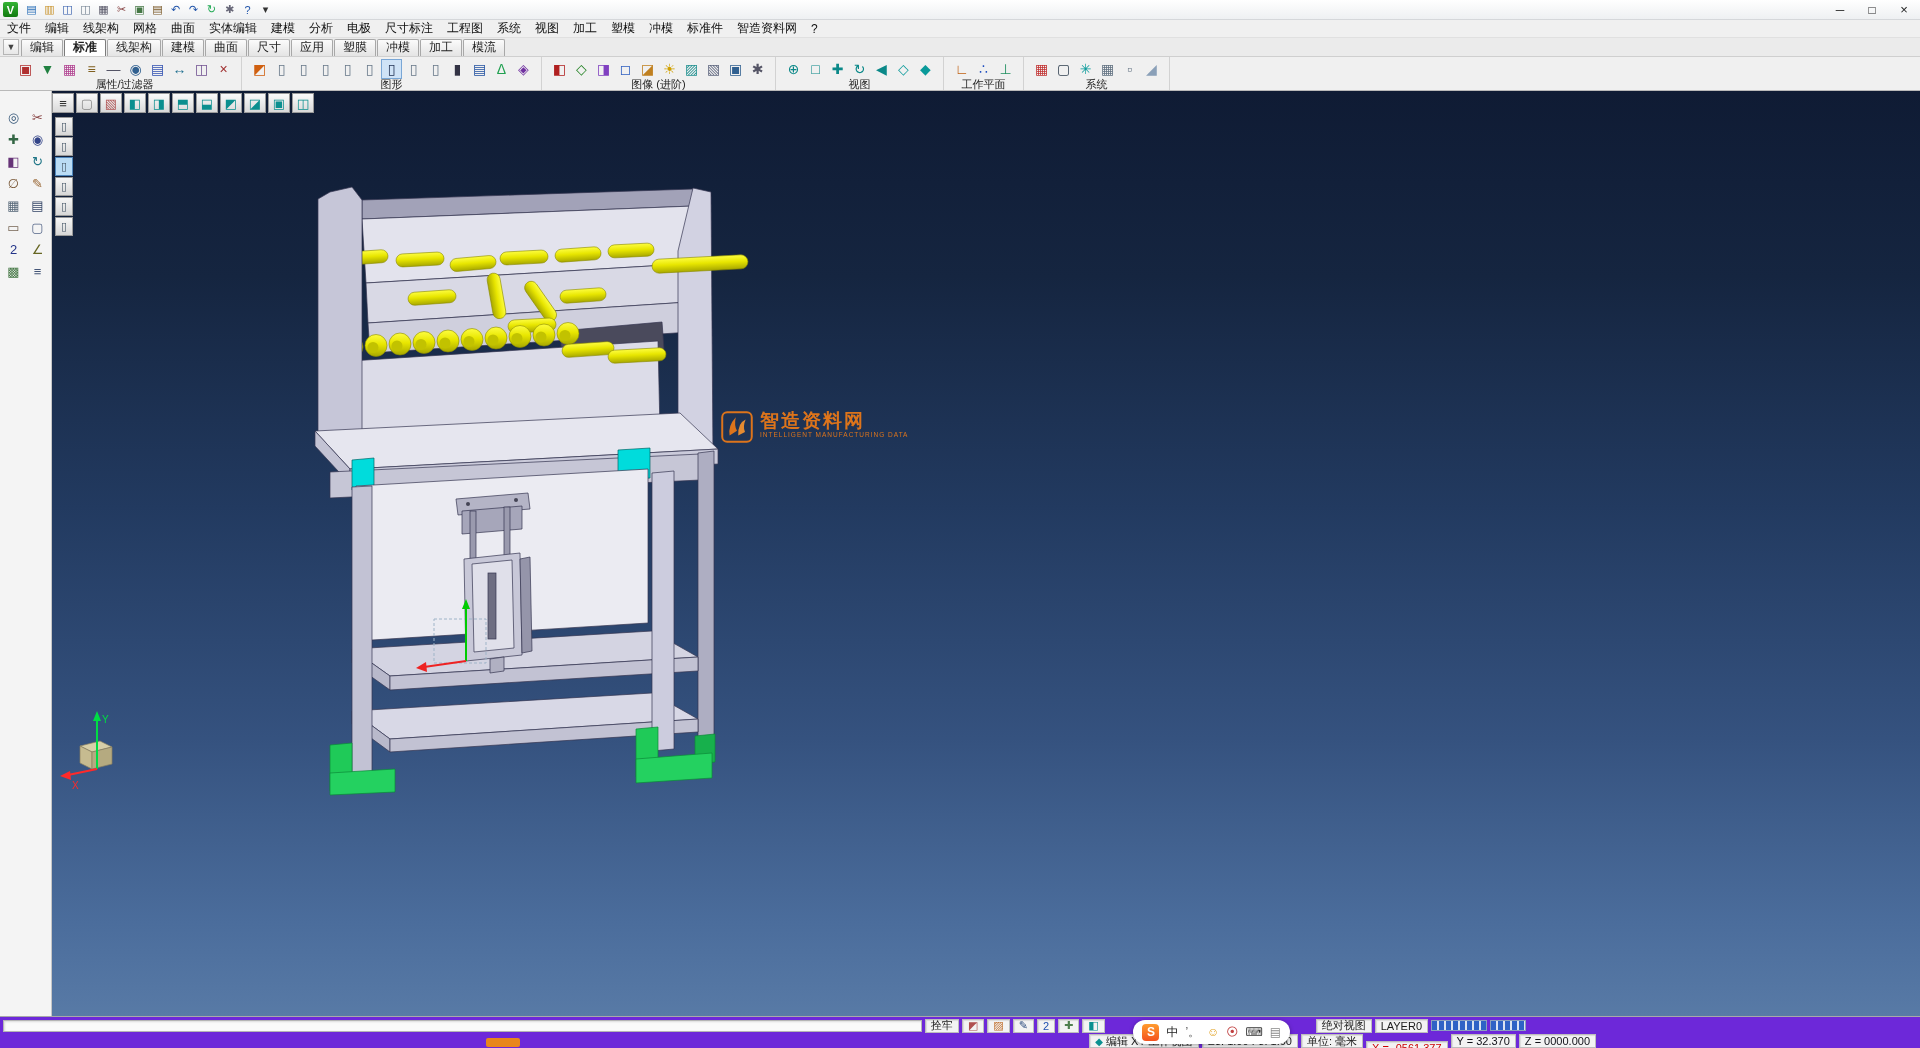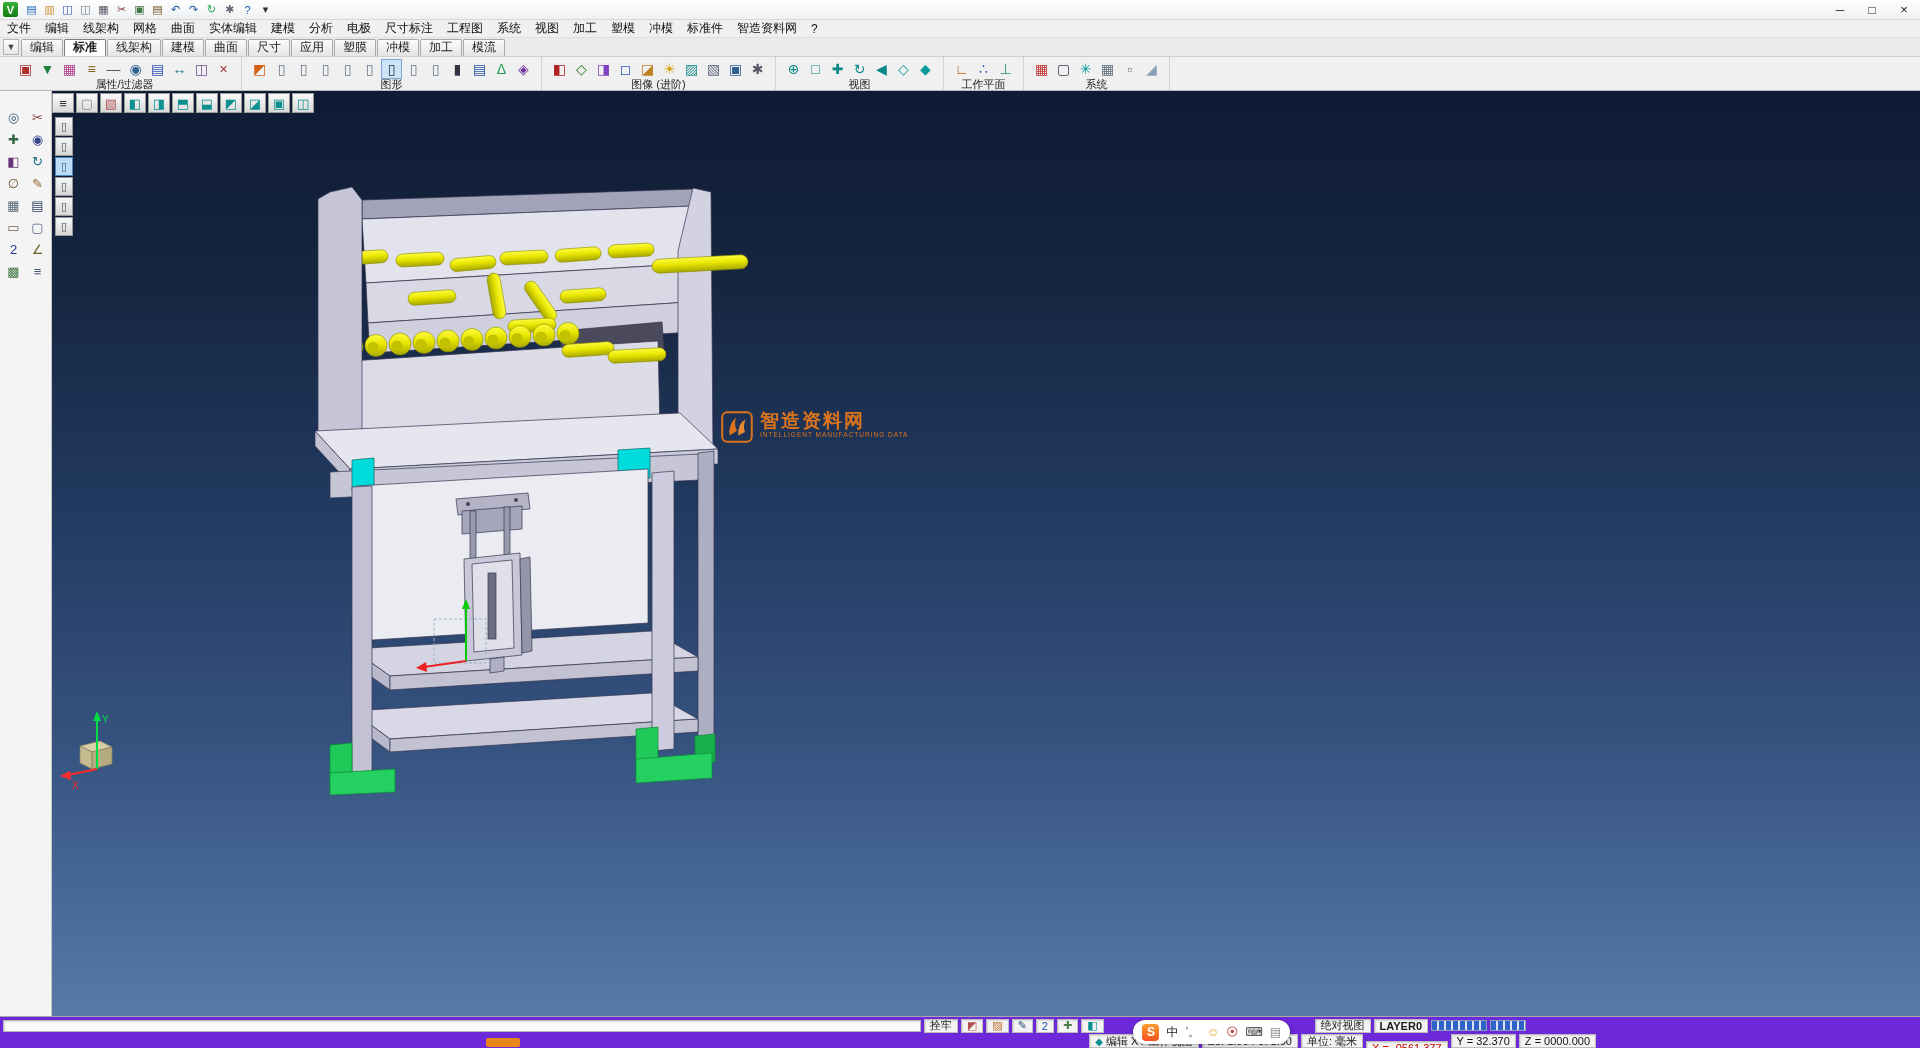--- a/index.html
+++ b/index.html
@@ -421,21 +421,21 @@
     <span style="display:flex;gap:3px;">
         <span class="scell cicon" style="color: rgb(176, 80, 80);">◩</span>
         <span class="scell cicon" style="color: rgb(192, 112, 48);">▨</span>
         <span class="scell cicon" style="color: rgb(48, 80, 128);">✎</span>
         <span class="scell cicon" style="color: rgb(32, 80, 176);">2</span>
         <span class="scell cicon" style="color: rgb(80, 128, 80);">✚</span>
         <span class="scell cicon" style="color: rgb(10, 144, 144);">◧</span>
       </span>
     <div class="sgap"></div>
     <div class="scell">绝对视图</div>
-    <div class="scell" style="font-weight:bold;">LAYER0</div>
+    <div class="scell" style="font-weight:normal;">LAYER0</div>
     <div class="bar1"></div>
     <div class="bar2"></div>
     <div class="spacerA"></div>
   </div>
   <div class="srow srow2">
     <div class="flex1"></div>
     <div class="scell">
       <span class="cicon" style="color:#0a9090;">◆</span>
       <span>编辑 XY 工作视图</span>
     </div>

